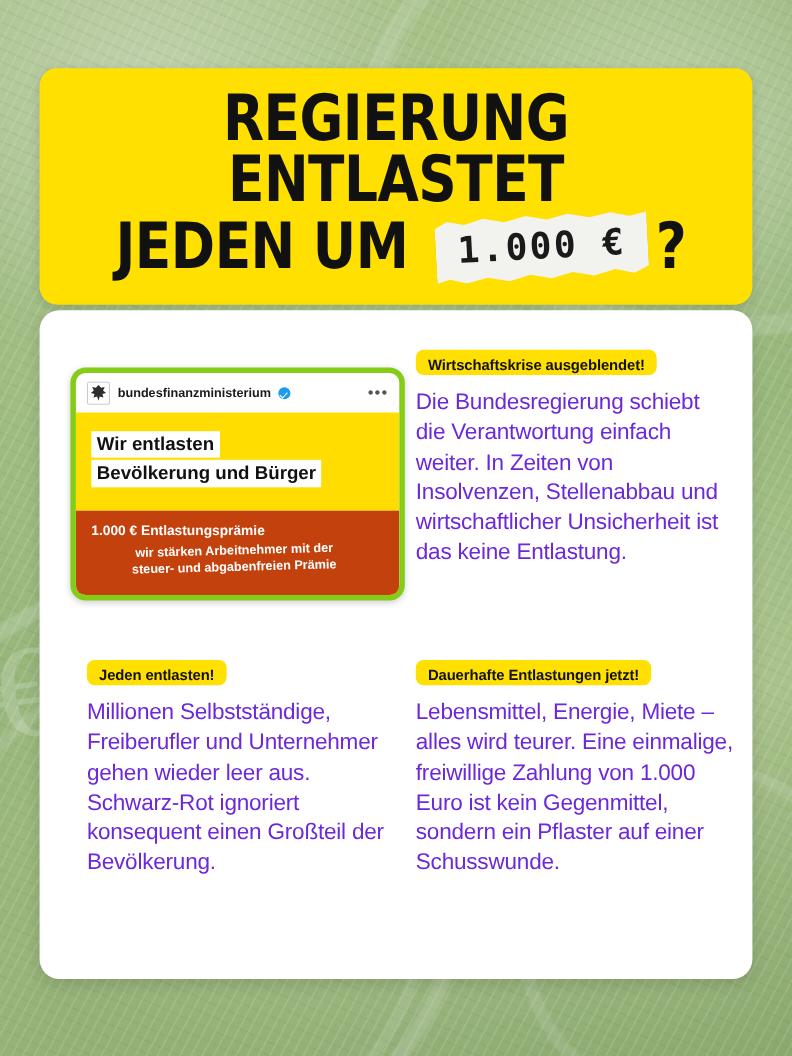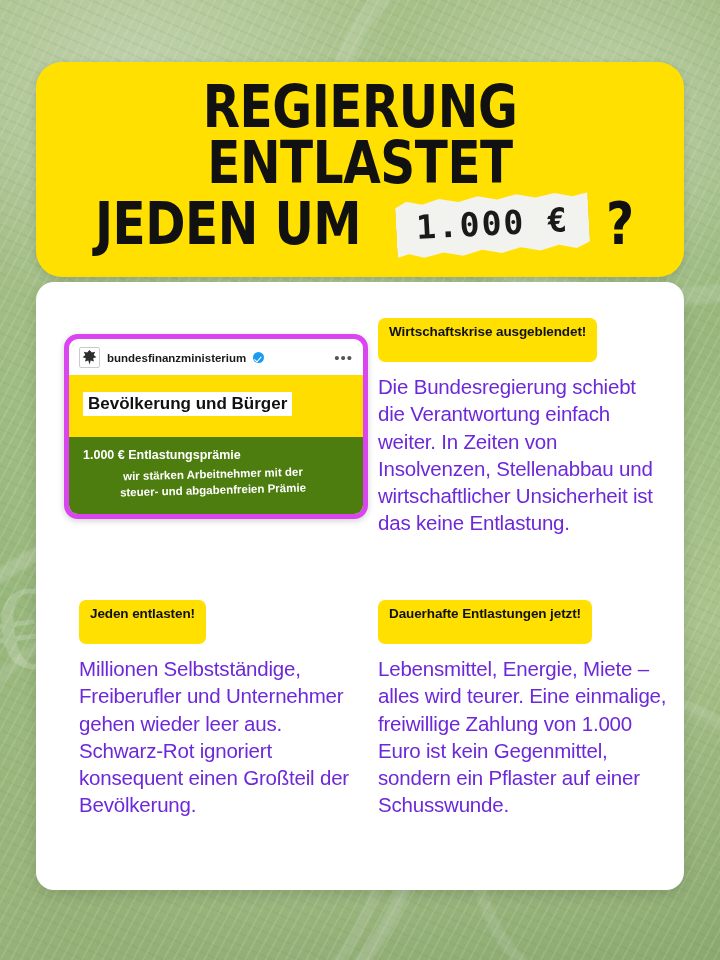--- a/index.html
+++ b/index.html
@@ -63,21 +63,21 @@
     background: radial-gradient(ellipse 80% 60% at 50% 45%, rgba(255,255,255,0.10), rgba(90,120,70,0.18) 100%);
   }
 
   
   .headline {
     position: absolute;
     left: 36px;
     top: 62px;
     width: 648px;
     background: #ffe000;
-    border-radius: 26px;
+    border-radius: 16px;
     padding: 18px 0 22px 0;
     box-shadow: 0 3px 10px rgba(0,0,0,0.14);
   }
   .headline-l1, .headline-l2 {
     text-align: center;
     color: #111111;
     font-family: "DejaVu Sans", "Liberation Sans", sans-serif;
     font-weight: 900;
     font-stretch: condensed;
     line-height: 0.96;
@@ -86,21 +86,21 @@
   .headline-l1 {
     font-size: 58px;
     transform: scaleX(0.93);
   }
   .headline-l2 {
     font-size: 58px;
     margin-top: 4px;
     display: flex;
     align-items: center;
     justify-content: center;
-    gap: 10px;
+    gap: 0;
   }
   .headline-l2 .word {
     transform: scaleX(0.93);
     display: inline-block;
   }
   .price-tag {
     position: relative;
     display: inline-block;
     margin: 0 4px 0 14px;
     background: #f2f2ee;
@@ -138,21 +138,21 @@
     box-shadow: 0 4px 14px rgba(0,0,0,0.13);
   }
 
   
   .post {
     position: absolute;
     left: 28px;
     top: 52px;
     width: 294px;
     background: #ffffff;
-    border: 5px solid #d946ef;
+    border: 5px solid #84cc16;
     border-radius: 14px;
     overflow: hidden;
     box-shadow: 0 2px 6px rgba(0,0,0,0.18);
   }
   .post-head {
     display: flex;
     align-items: center;
     padding: 8px 10px 7px 10px;
     gap: 7px;
   }
@@ -213,21 +213,21 @@
     display: inline-block;
     background: #ffffff;
     color: #111;
     font-weight: 800;
     font-size: 17px;
     line-height: 1.32;
     padding: 1px 5px;
     margin: 1px 0;
   }
   .post-orange {
-    background: #4d7c0f;
+    background: #c2410c;
     padding: 11px 20px 16px 14px;
     color: #ffffff;
   }
   .post-orange .o1 {
     font-size: 12.5px;
     font-weight: 800;
     margin-bottom: 5px;
   }
   .post-orange .o2 {
     font-size: 11.5px;
@@ -238,21 +238,21 @@
     padding: 0 6px;
   }
 
   
   .badge {
     display: inline-block;
     background: #ffe000;
     color: #111111;
     font-weight: 800;
     font-size: 13.5px;
-    padding: 6px 11px 23px 11px;
+    padding: 6px 11px 2px 11px;
     border-radius: 7px;
     letter-spacing: -0.1px;
   }
   .body-text {
     font-size: 20.5px;
     line-height: 1.33;
     color: #6d28d9;
     margin-top: 11px;
     letter-spacing: -0.2px;
   }
@@ -290,20 +290,21 @@
   <div class="post">
     <div class="post-head">
       <div class="bf-logo">
           <div class="eagle"></div>
         </div>
       <div class="post-user">bundesfinanzministerium</div>
       <div class="verified"></div>
       <div class="post-dots">•••</div>
     </div>
     <div class="post-yellow">
+      <div><span class="hl">Wir entlasten</span></div>
       <div><span class="hl">Bevölkerung und Bürger</span></div>
     </div>
     <div class="post-orange">
       <div class="o1">1.000 € Entlastungsprämie</div>
       <div class="o2">wir stärken Arbeitnehmer mit der</div>
       <div class="o2">steuer- und abgabenfreien Prämie</div>
     </div>
   </div>
 
   <div class="sec sec-tr">

